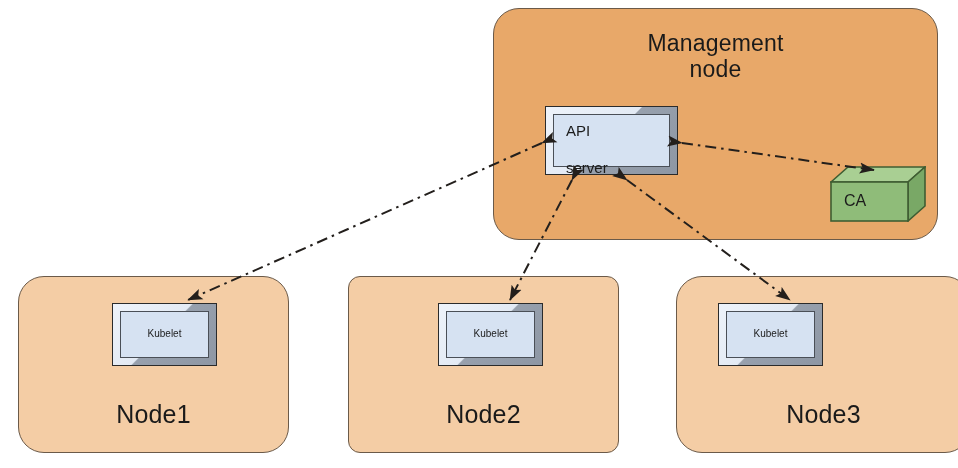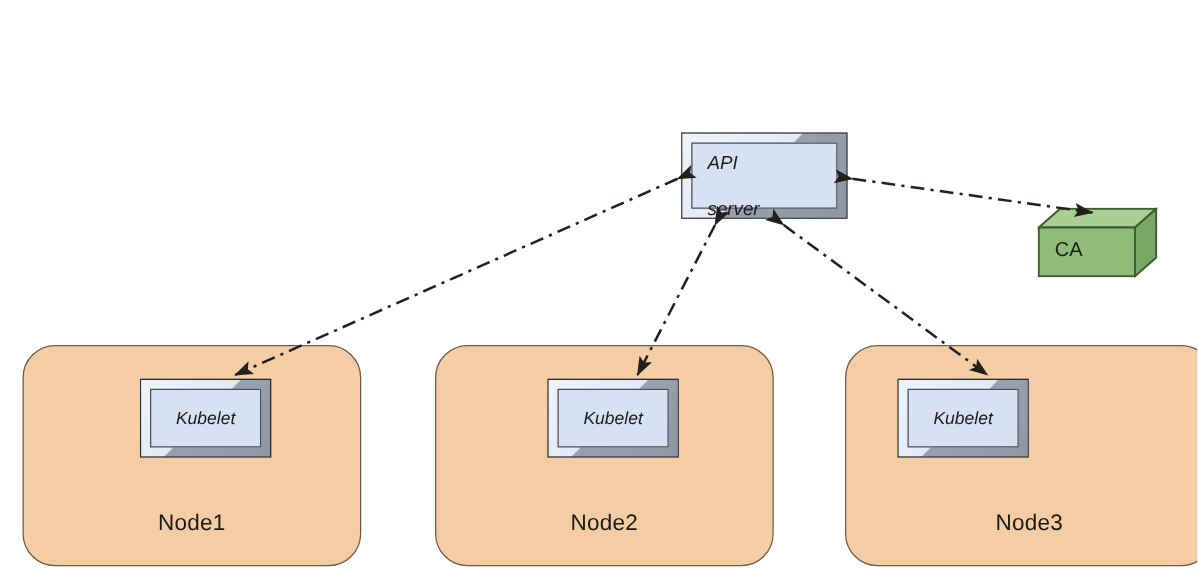--- a/index.html
+++ b/index.html
@@ -47,21 +47,21 @@
     font-weight: 400;
     letter-spacing: 0.2px;
     line-height: 1.12;
   }
   .mgmt-label {
     top: 22px;
     font-size: 23px;
   }
   .node-label {
     bottom: 24px;
-    font-size: 18px;
+    font-size: 25px;
   }
 
   
   .bevel {
     position: absolute;
     box-sizing: border-box;
     background:
       linear-gradient(135deg,
         #f1f5fb 0%, #f1f5fb 6%,
         #8f98a5 6%, #8f98a5 7.5%,
@@ -79,25 +79,24 @@
   }
   .bevel-inner {
     position: absolute;
     left: 7px; top: 7px; right: 7px; bottom: 7px;
     background: #d6e2f2;
     border: 1.2px solid #4a4f57;
     box-sizing: border-box;
     display: flex;
     align-items: center;
     justify-content: center;
-    font-style: italic;
   }
   .bevel-text {
     color: #1b1b1b;
-    font-size: 14px;
+    font-size: 10px;
     line-height: 1.25;
     text-align: center;
     white-space: pre-line;
   }
   .bevel.api .bevel-text {
     font-size: 15px;
     text-align: left;
     width: 100%;
     padding-left: 12px;
     box-sizing: border-box;
@@ -119,20 +118,26 @@
     text-align: center;
     font-size: 16px;
     color: #1b1b1b;
   }
 </style>
 </head>
 <body>
 
 <div id="stage">
 
+  <div class="group-box mgmt" style="left:493px; top:8px; width:445px; height:232px;">
+    <div class="group-label mgmt-label">
+      <div>Management</div>
+      <div>node</div>
+    </div>
+  </div>
 
   <div class="bevel api" style="left:545px; top:106px; width:133px; height:69px;">
     <div class="bevel-inner">
       <div class="bevel-text">
         <span>API</span><br>
         <span>server</span>
       </div>
     </div>
   </div>
 
@@ -150,21 +155,21 @@
 
   <div class="group-box node" style="left:18px; top:276px; width:271px; height:177px;">
     <div class="group-label node-label">Node1</div>
   </div>
   <div class="bevel kubelet" style="left:112px; top:303px; width:105px; height:63px;">
     <div class="bevel-inner">
       <div class="bevel-text">Kubelet</div>
     </div>
   </div>
 
-  <div class="group-box node" style="left:348px; top:276px; width:271px; height:177px;">
+  <div class="group-box node" style="left:348px; top:276px; width:271px; height:177px;border-radius:12px;">
     <div class="group-label node-label">Node2</div>
   </div>
   <div class="bevel kubelet" style="left:438px; top:303px; width:105px; height:63px;">
     <div class="bevel-inner">
       <div class="bevel-text">Kubelet</div>
     </div>
   </div>
 
   <div class="group-box node" style="left:676px; top:276px; width:295px; height:177px;">
     <div class="group-label node-label">Node3</div>

